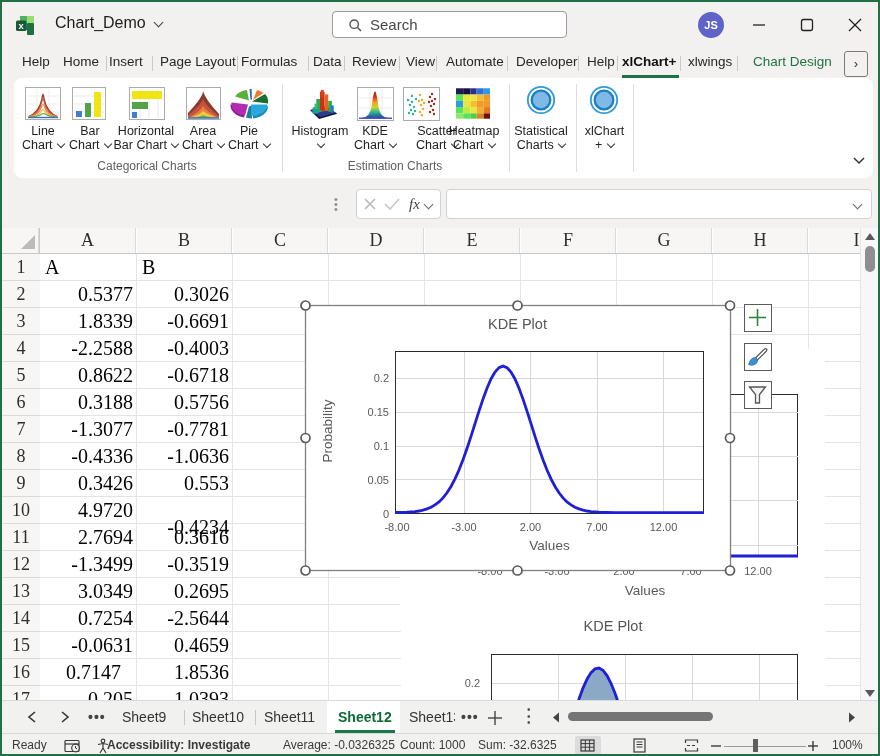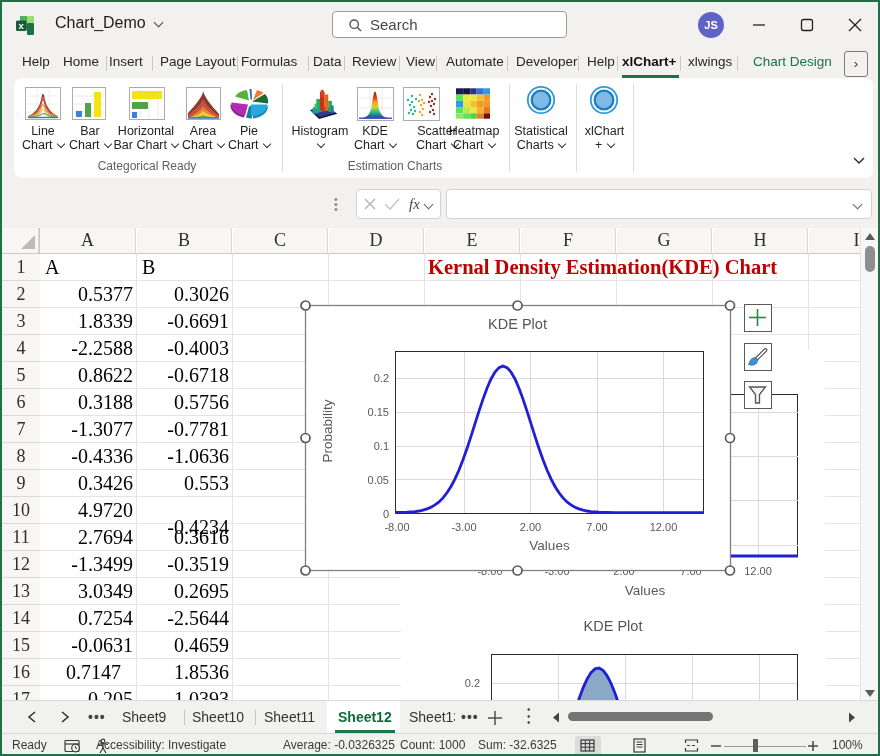--- a/index.html
+++ b/index.html
@@ -289,21 +289,21 @@
 <div class="rlab" style="left:31px">Bar<br>Chart <span class="rchev"></span></div>
 <div class="rlab" style="left:87px">Horizontal<br>Bar Chart <span class="rchev"></span></div>
 <div class="rlab" style="left:144px">Area<br>Chart <span class="rchev"></span></div>
 <div class="rlab" style="left:190px">Pie<br>Chart <span class="rchev"></span></div>
 <div class="rlab" style="left:261px">Histogram<br><span class="rchev"></span></div>
 <div class="rlab" style="left:316px">KDE<br>Chart <span class="rchev"></span></div>
 <div class="rlab" style="left:378px">Scatter<br>Chart <span class="rchev"></span></div>
 <div class="rlab" style="left:415px">Heatmap<br>Chart <span class="rchev"></span></div>
 <div class="rlab" style="left:482px">Statistical<br>Charts <span class="rchev"></span></div>
 <div class="rlab" style="left:545.5px">xlChart<br>+ <span class="rchev"></span></div>
-<div class="rgl" style="left:63px;width:140px">Categorical Ready</div>
+<div class="rgl" style="left:63px;width:140px">Categorical Charts</div>
 <div class="rgl" style="left:311px;width:140px">Estimation Charts</div>
 <svg class="abs" style="left:838px;top:78px" width="14" height="9">
         <path d="M2 2 L7 7 L12 2" fill="none" stroke="#333" stroke-width="1.5"></path>
       </svg>
 
 </div>
 
 <div class="abs" id="fbar">
 <div class="abs" style="left:334px;top:17px;width:3px;font-size:11px;color:#8a8a8a;line-height:5px">•<br>•<br>•</div>
 <div class="abs" id="fxbox"><svg width="83" height="28">
@@ -399,21 +399,20 @@
 <div class="cell" style="left:38px;width:93px;top:350px">3.0349</div>
       <div class="cell" style="left:135px;width:92px;top:350px">0.2695</div>
 <div class="cell" style="left:38px;width:93px;top:377px">0.7254</div>
       <div class="cell" style="left:135px;width:92px;top:377px">-2.5644</div>
 <div class="cell" style="left:38px;width:93px;top:404px">-0.0631</div>
       <div class="cell" style="left:135px;width:92px;top:404px">0.4659</div>
 <div class="cell" style="left:26px;width:93px;top:431px">0.7147</div>
       <div class="cell" style="left:135px;width:92px;top:431px">1.8536</div>
 <div class="cell" style="left:38px;width:93px;top:458px">0.205</div>
       <div class="cell" style="left:135px;width:92px;top:458px">1.0393</div>
-<div class="cell cl" style="left:426px;top:26px;font-weight:bold;color:#BE0000;font-size:20.5px;white-space:nowrap">Kernal Density Estimation(KDE) Chart</div>
 </div>
 
 <svg class="abs" style="left:401px;top:606px;z-index:2" width="425" height="150" font-family="Liberation Sans">
 <rect width="425" height="150" fill="#fff"></rect>
 <text x="212" y="24.5" font-size="14.5" fill="#555" text-anchor="middle">KDE Plot</text>
 <rect x="90" y="47.5" width="307" height="103" fill="#fff"></rect>
 <g stroke="#D9D9D9" shape-rendering="crispEdges">
         <line x1="157.5" y1="48" x2="157.5" y2="150"></line>
         <line x1="224.5" y1="48" x2="224.5" y2="150"></line>
         <line x1="291.5" y1="48" x2="291.5" y2="150"></line>
@@ -555,21 +554,21 @@
 <svg class="abs" style="left:64px;top:5px" width="17" height="14">
         <rect x="1" y="1.5" width="14" height="11" rx="1" fill="none" stroke="#3a3a3a" stroke-width="1.2"></rect>
         <line x1="1" y1="5" x2="15" y2="5" stroke="#3a3a3a" stroke-width="1.2"></line>
         <circle cx="11.5" cy="9" r="3.8" fill="#F1F1F0" stroke="#3a3a3a" stroke-width="1.2"></circle>
         <path d="M11.5 7 L11.5 9 L13 9.8" fill="none" stroke="#3a3a3a" stroke-width="1"></path>
       </svg>
 <svg class="abs" style="left:95px;top:4px" width="16" height="16">
         <circle cx="8" cy="3" r="1.8" fill="none" stroke="#3a3a3a" stroke-width="1.2"></circle>
         <path d="M3 6.5 L8 5.5 L13 6.5 M8 5.5 L8 10 M8 10 L5 15 M8 10 L11 15" fill="none" stroke="#3a3a3a" stroke-width="1.2"></path>
       </svg>
-<div class="st" style="left:96px;font-weight:400">Accessibility: Investigate</div>
+<div class="st" style="left:107px;font-weight:700">Accessibility: Investigate</div>
 <div class="st" style="left:283px">Average: -0.0326325</div>
 <div class="st" style="left:400px">Count: 1000</div>
 <div class="st" style="left:478px">Sum: -32.6325</div>
 <div class="abs" style="left:575px;top:2px;width:26px;height:19px;background:#DCDCDC;border-radius:2px"></div>
 <svg class="abs" style="left:580px;top:5px" width="15" height="14">
         <rect x="1" y="1" width="13" height="11" fill="none" stroke="#3a3a3a" stroke-width="1.2"></rect>
         <line x1="1" y1="4.6" x2="14" y2="4.6" stroke="#3a3a3a"></line>
         <line x1="1" y1="8.2" x2="14" y2="8.2" stroke="#3a3a3a"></line>
         <line x1="5.3" y1="1" x2="5.3" y2="12" stroke="#3a3a3a"></line>
         <line x1="9.6" y1="1" x2="9.6" y2="12" stroke="#3a3a3a"></line>

